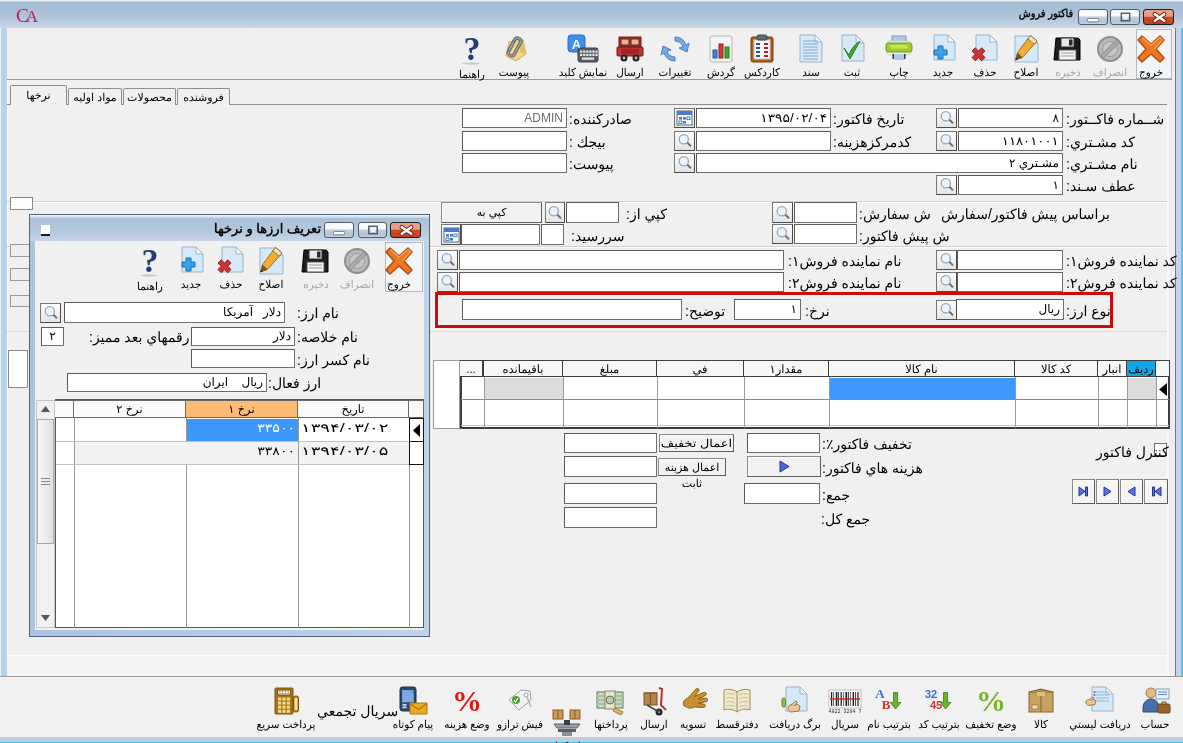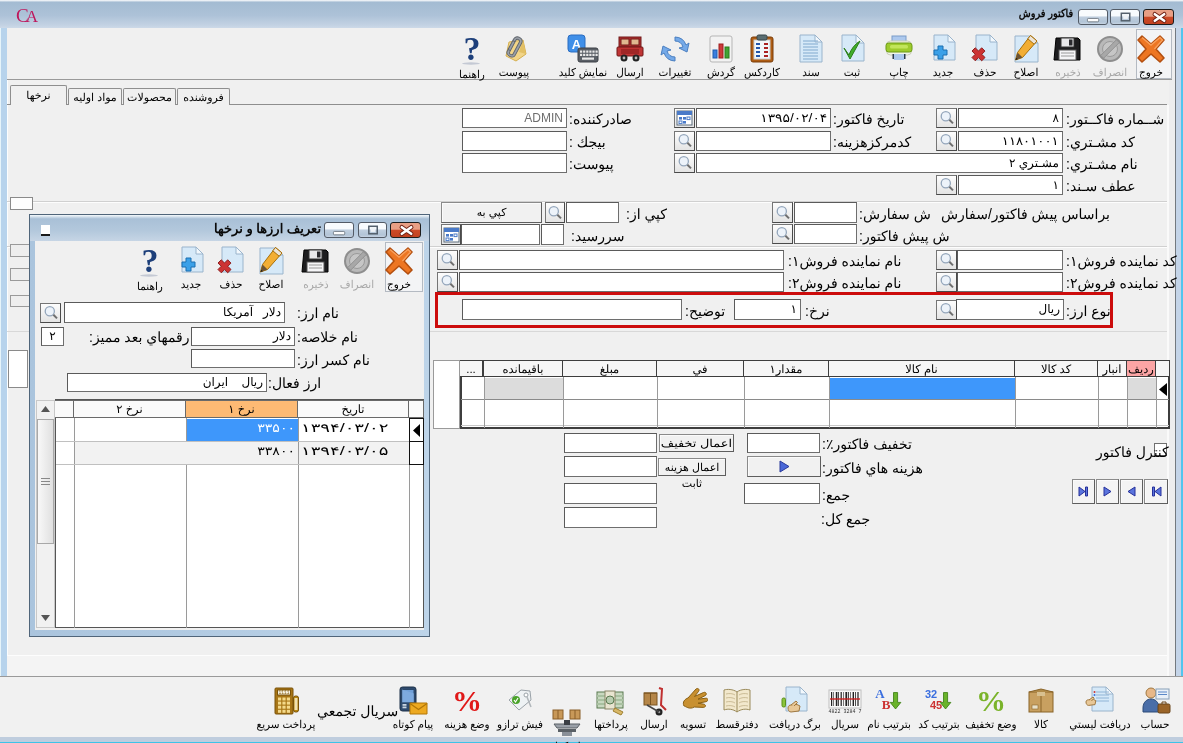--- a/index.html
+++ b/index.html
@@ -405,21 +405,21 @@
 <div class="abs" style="left:433px;top:360px;width:27px;height:69px;background:#fff;border:1px solid #9a9a9a"></div>
 <div class="abs" style="left:460px;top:360px;width:710px;height:69px;background:#fff;border:2px solid #3e3e3e"></div>
 <div class="gh" style="left:460px;top:360px;width:24px;height:17px;line-height:16px;background:#f6f6f6;border:1px solid #3e3e3e;border-left:none;border-right:2px solid #3e3e3e;">...</div>
 <div class="gh" style="left:484px;top:360px;width:79px;height:17px;line-height:16px;background:#f6f6f6;border:1px solid #3e3e3e;border-left:none;">باقيمانده</div>
 <div class="gh" style="left:563px;top:360px;width:94px;height:17px;line-height:16px;background:#f6f6f6;border:1px solid #3e3e3e;border-left:none;">مبلغ</div>
 <div class="gh" style="left:657px;top:360px;width:87px;height:17px;line-height:16px;background:#f6f6f6;border:1px solid #3e3e3e;border-left:none;">في</div>
 <div class="gh" style="left:744px;top:360px;width:85px;height:17px;line-height:16px;background:#f6f6f6;border:1px solid #3e3e3e;border-left:none;">مقدار۱</div>
 <div class="gh" style="left:829px;top:360px;width:186px;height:17px;line-height:16px;background:#f6f6f6;border:1px solid #3e3e3e;border-left:none;">نام كالا</div>
 <div class="gh" style="left:1015px;top:360px;width:83px;height:17px;line-height:16px;background:#f6f6f6;border:1px solid #3e3e3e;border-left:none;">كد كالا</div>
 <div class="gh" style="left:1098px;top:360px;width:29px;height:17px;line-height:16px;background:#f6f6f6;border:1px solid #3e3e3e;border-left:none;">انبار</div>
-<div class="gh" style="left:1127px;top:360px;width:29px;height:17px;line-height:16px;background:#fca5a5;border:1px solid #3e3e3e;border-left:none;">رديف</div>
+<div class="gh" style="left:1127px;top:360px;width:29px;height:17px;line-height:16px;background:#0ea5e9;border:1px solid #3e3e3e;border-left:none;">رديف</div>
 <div class="gh" style="left:1156px;top:360px;width:14px;height:17px;line-height:16px;background:#f6f6f6;border:1px solid #3e3e3e;border-left:none;"></div>
 <div class="abs" style="left:461px;top:399px;width:708px;height:1px;background:#8a8a8a"></div>
 <div class="abs" style="left:461px;top:425px;width:708px;height:1px;background:#c8c8c8"></div>
 <div class="abs" style="left:484px;top:377px;width:1px;height:51px;background:#9a9a9a"></div>
 <div class="abs" style="left:563px;top:377px;width:1px;height:51px;background:#9a9a9a"></div>
 <div class="abs" style="left:657px;top:377px;width:1px;height:51px;background:#9a9a9a"></div>
 <div class="abs" style="left:744px;top:377px;width:1px;height:51px;background:#9a9a9a"></div>
 <div class="abs" style="left:829px;top:377px;width:1px;height:51px;background:#9a9a9a"></div>
 <div class="abs" style="left:1015px;top:377px;width:1px;height:51px;background:#9a9a9a"></div>
 <div class="abs" style="left:1098px;top:377px;width:1px;height:51px;background:#9a9a9a"></div>

